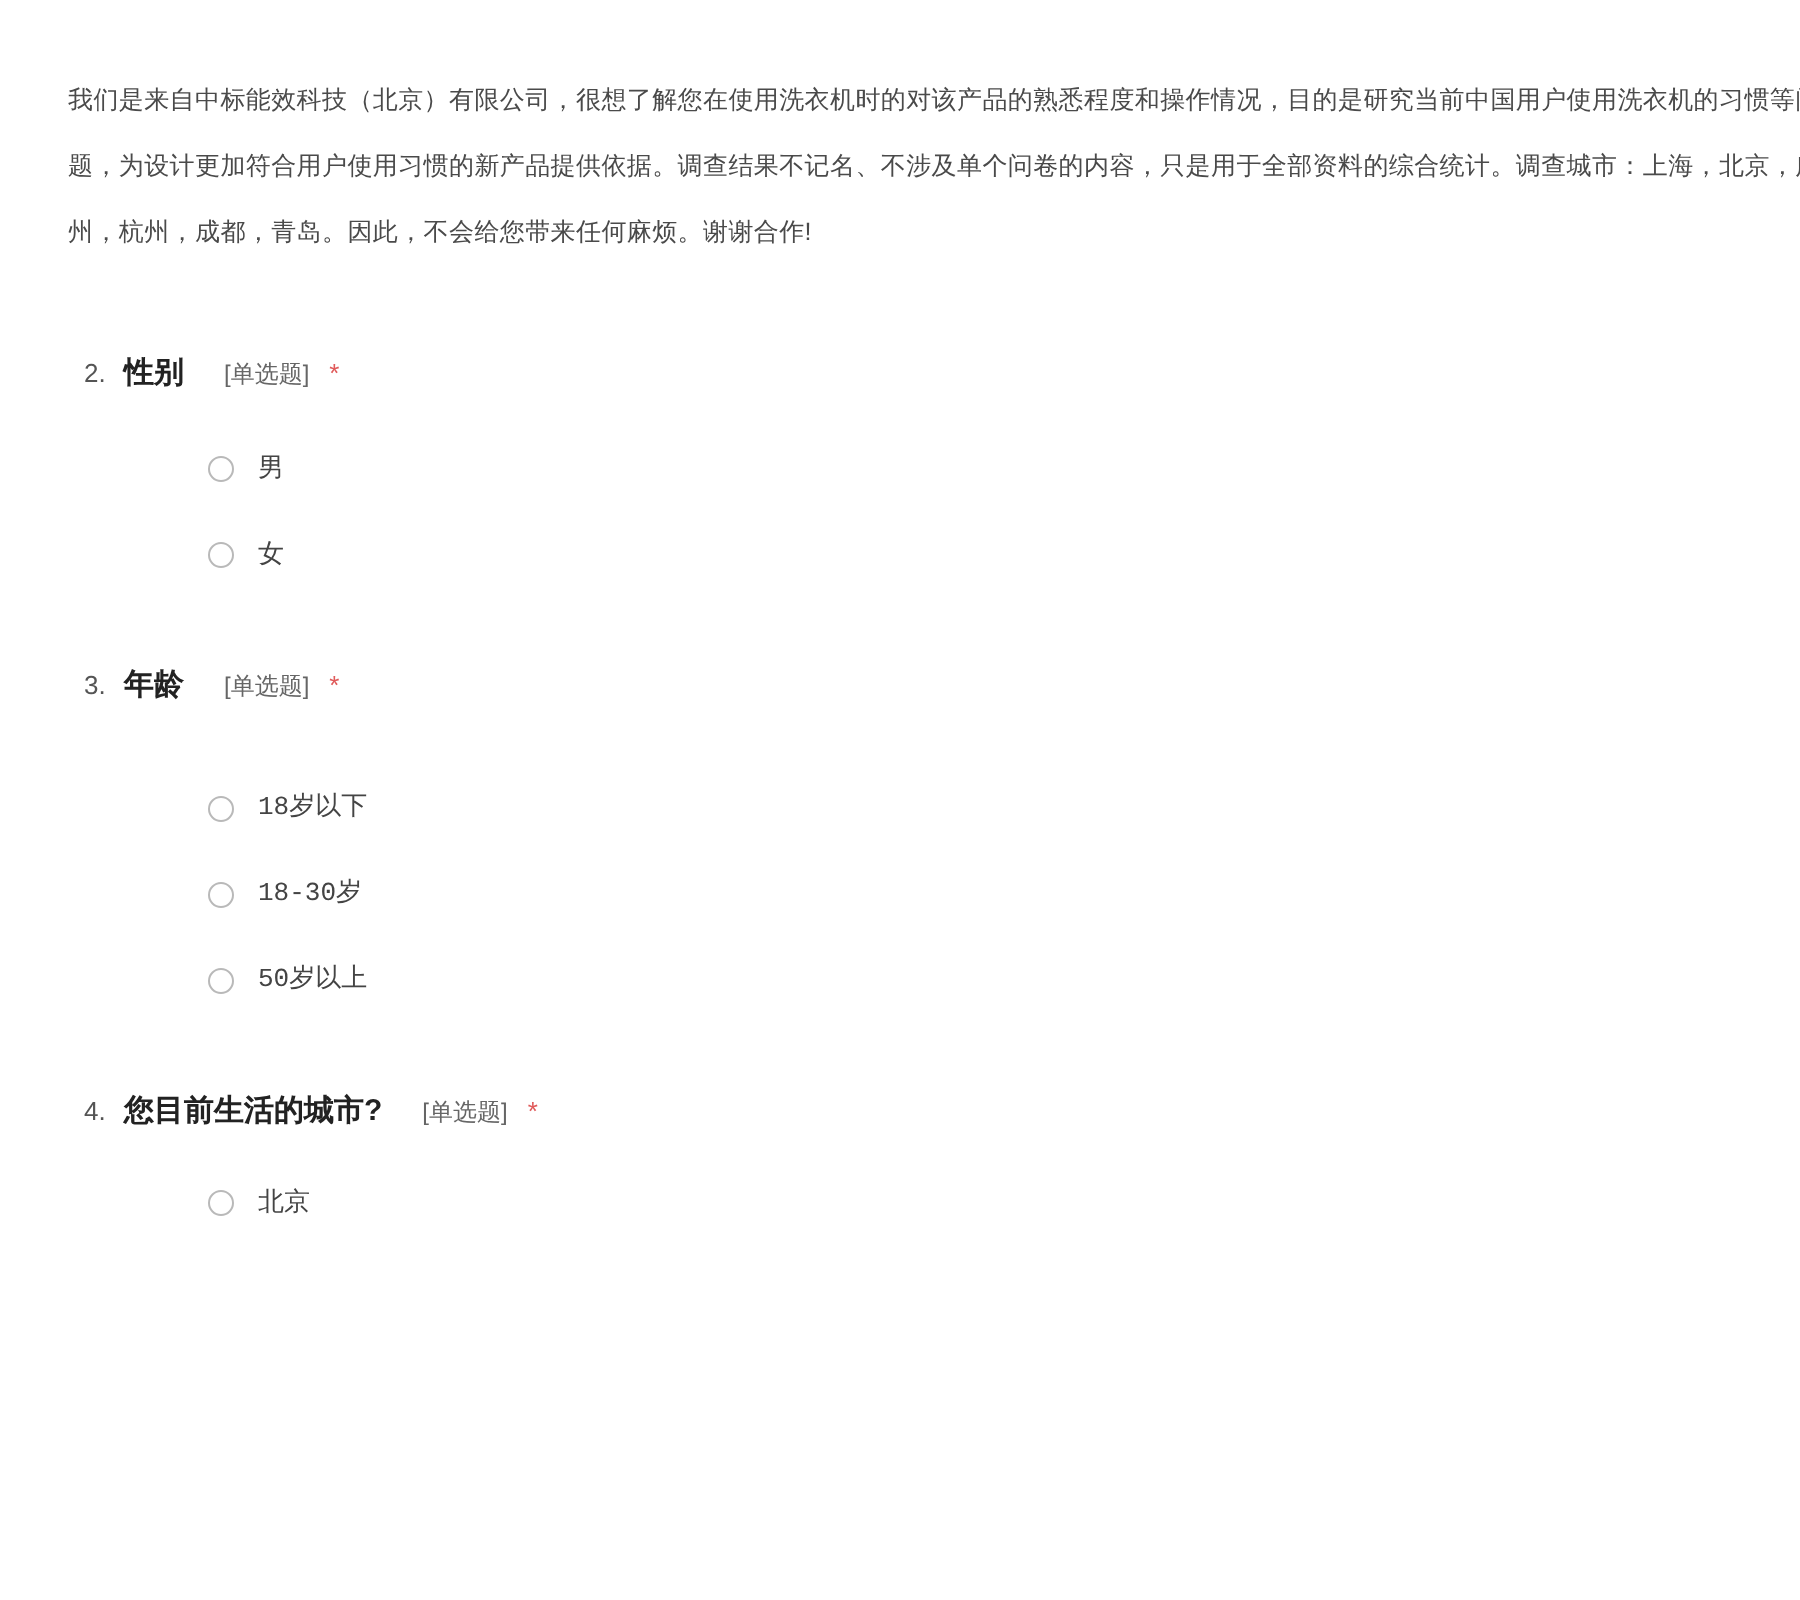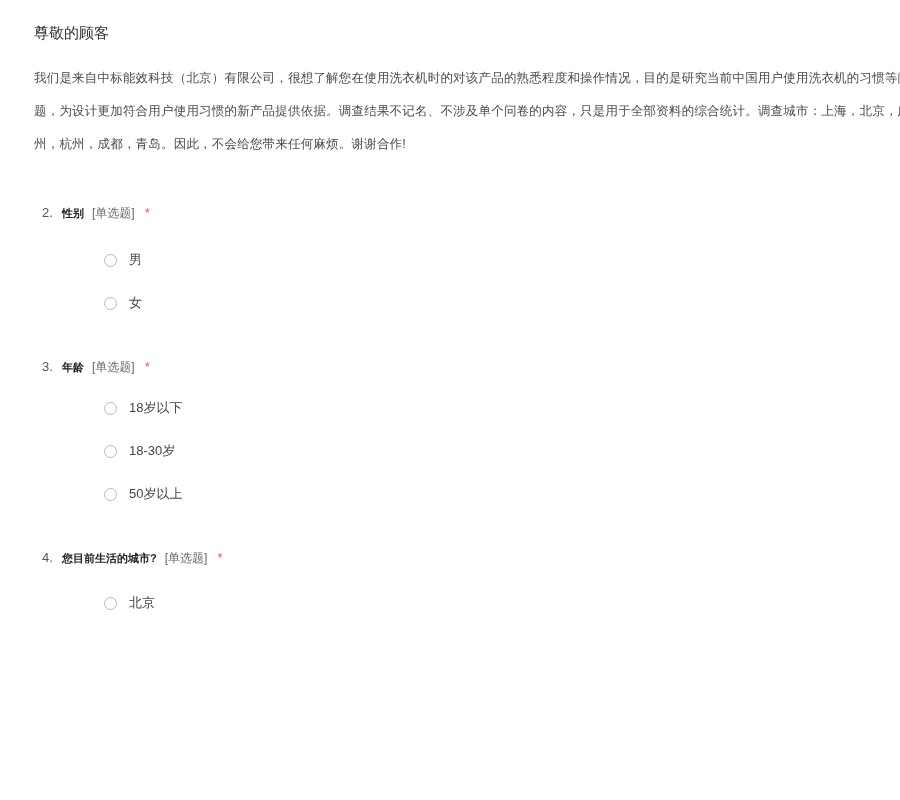--- a/index.html
+++ b/index.html
@@ -47,24 +47,24 @@
   }
   .q-number {
     width: 28px;
     font-size: 13px;
     color: #555555;
     flex: 0 0 auto;
     padding-left: 8px;
     box-sizing: border-box;
   }
   .q-title {
-    font-size: 11px;
+    font-size: 15px;
     font-weight: bold;
     color: #222222;
-    margin-right: 8px;
+    margin-right: 20px;
   }
   .q-type {
     font-size: 12px;
     color: #666666;
     margin-right: 10px;
     text-align: center;
   }
   .q-required {
     color: #e05b5b;
     font-size: 13px;
@@ -89,29 +89,28 @@
     flex: 0 0 auto;
     margin-right: 12px;
     box-sizing: border-box;
   }
   .option-label {
     font-size: 13px;
     color: #444444;
     line-height: 18px;
   }
   .q2 .options { margin-top: 26px; }
-  .q3 .options { margin-top: 20px; }
+  .q3 .options { margin-top: 40px; font-family: Liberation Mono, monospace; }
   .q4 .options { margin-top: 24px; }
 </style>
 </head>
 <body>
 
 <div class="page">
 
-  <div class="intro-title">尊敬的顾客</div>
 
   <div class="intro-body">我们是来自中标能效科技（北京）有限公司，很想了解您在使用洗衣机时的对该产品的熟悉程度和操作情况，目的是研究当前中国用户使用洗衣机的习惯等问题，为设计更加符合用户使用习惯的新产品提供依据。调查结果不记名、不涉及单个问卷的内容，只是用于全部资料的综合统计。调查城市：上海，北京，广州，杭州，成都，青岛。因此，不会给您带来任何麻烦。谢谢合作!</div>
 
   <div class="question-block q2">
     <div class="q-head">
       <span class="q-number">2.</span>
       <span class="q-title">性别</span>
       <span class="q-type">[单选题]</span>
       <span class="q-required">*</span>
     </div>

